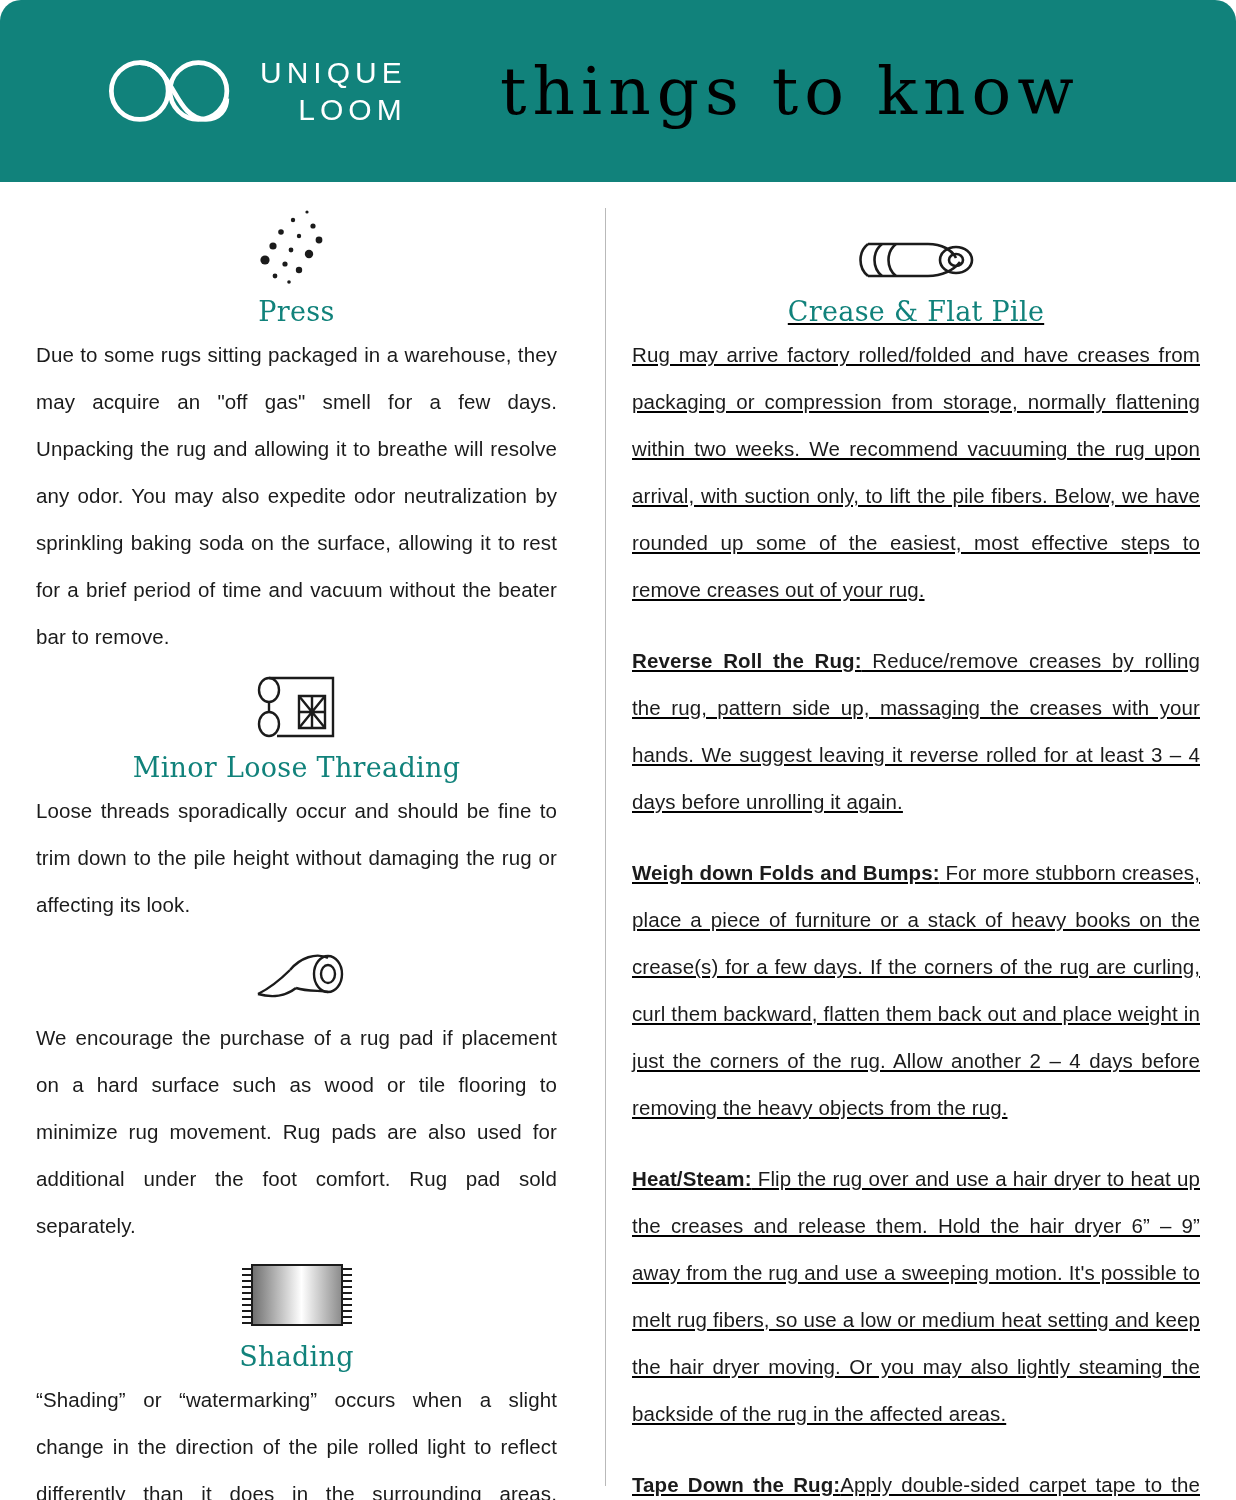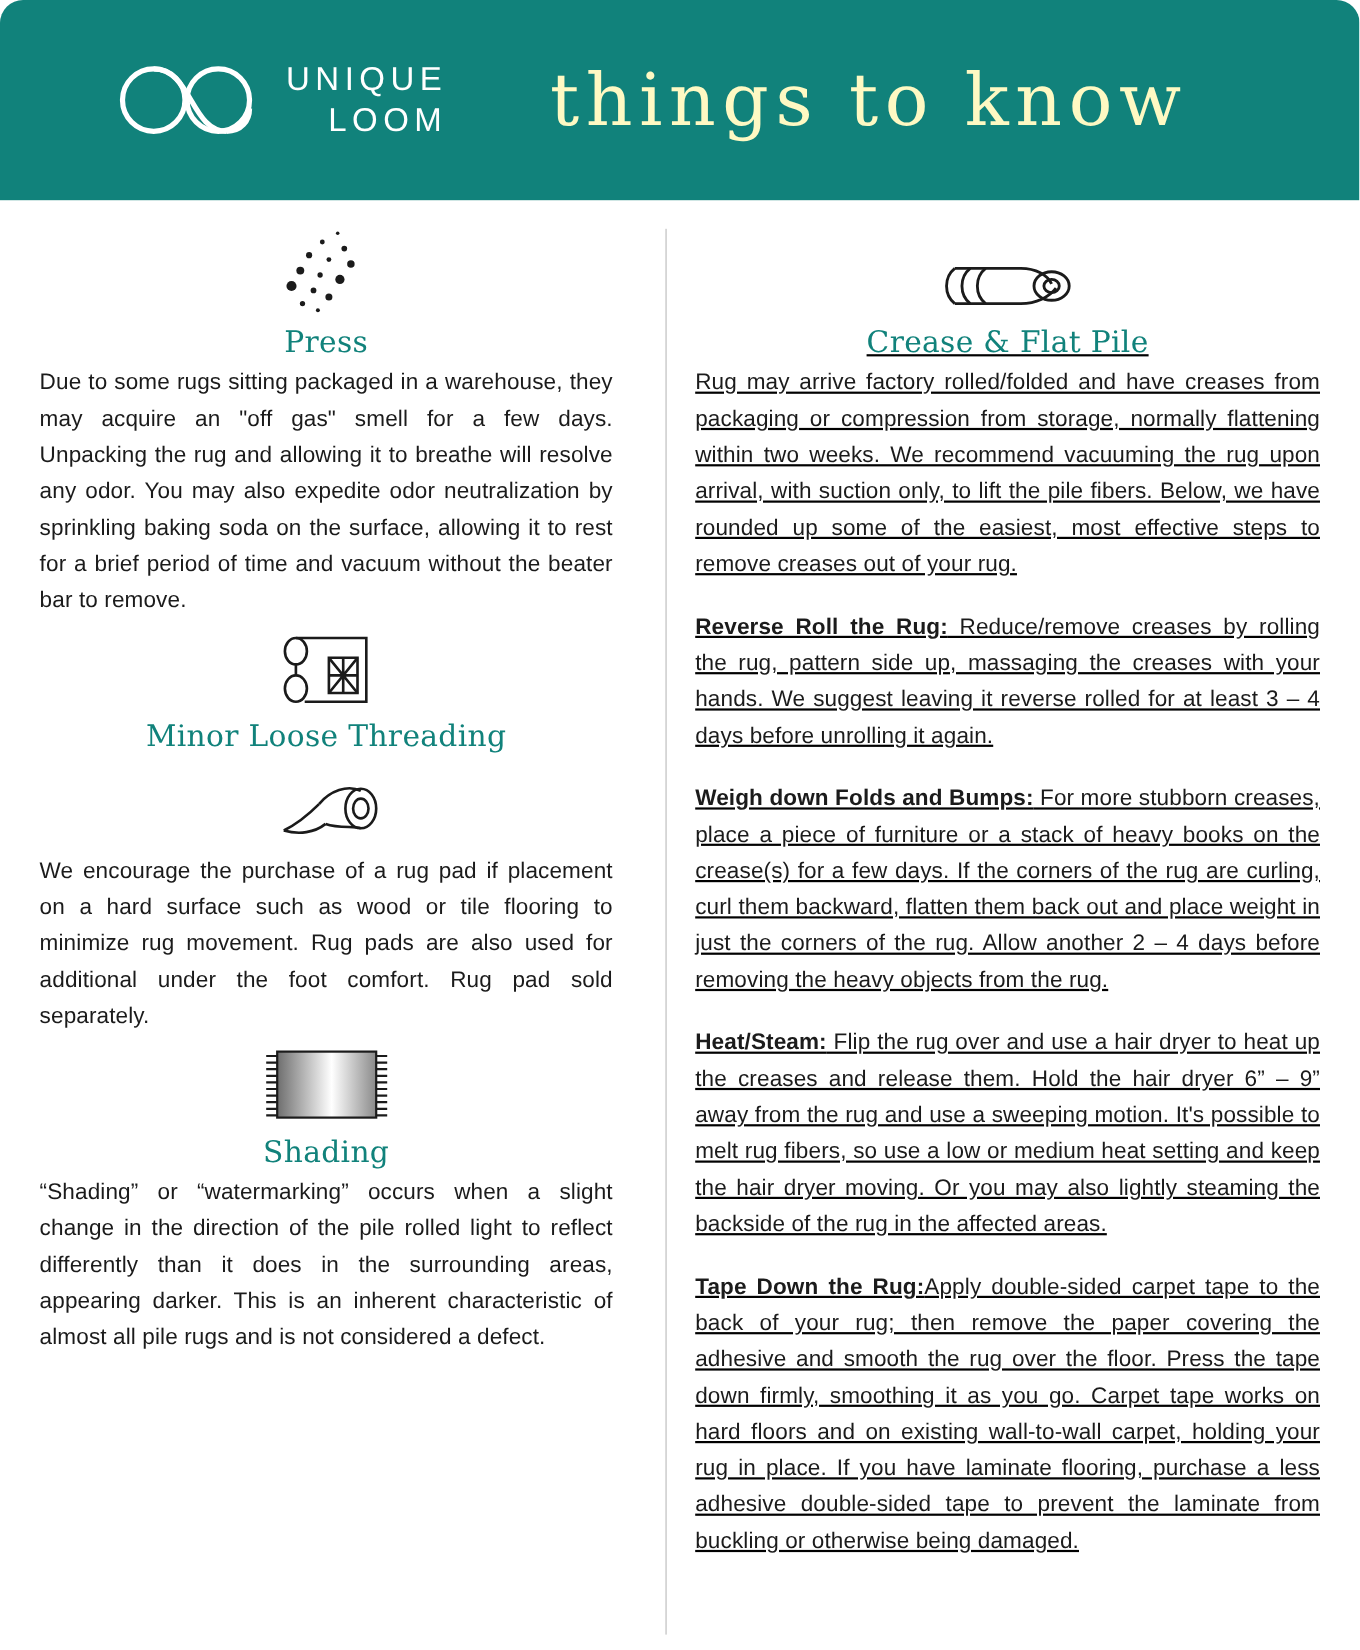--- a/index.html
+++ b/index.html
@@ -49,21 +49,21 @@
     line-height: 1.25;
     font-weight: 400;
   }
   .brand-words div { white-space: nowrap; }
   .brand-line2 { text-align: right; }
   .header-title {
     position: absolute;
     left: 500px;
     top: 50%;
     transform: translateY(-50%);
-    color: #fef9c3;
+    color: #000000;
     font-family: "DejaVu Serif", serif;
     font-size: 66px;
     letter-spacing: 6px;
     font-weight: 400;
     white-space: nowrap;
   }
 
   
   .content {
     display: flex;
@@ -103,21 +103,21 @@
     font-weight: 400;
     font-size: 27px;
     color: #11827b;
     letter-spacing: 0.3px;
   }
 
   p.body-text {
     margin: 0 0 0 0;
     font-family: "Liberation Sans", sans-serif;
     font-size: 20.5px;
-    line-height: 33px;
+    line-height: 47px;
     color: #1b1b1b;
     text-align: justify;
     text-justify: inter-word;
     letter-spacing: 0.1px;
   }
   p.body-text + p.body-text { margin-top: 24px; }
   .lead { font-weight: 700; }
   .right-para { margin-bottom: 0; }
 </style>
 </head>
@@ -176,20 +176,21 @@
             <path d="M22 8 H86 V66 H30"></path>
             <ellipse cx="22" cy="20" rx="10" ry="12"></ellipse>
             <ellipse cx="22" cy="54" rx="10" ry="12"></ellipse>
             <path d="M22 32 V42"></path>
             <path d="M52 26 L78 26 L78 58 L52 58 Z"></path>
             <path d="M52 26 L78 58 M78 26 L52 58 M65 26 V58 M52 42 H78"></path>
           </g>
         </svg>
       </div>
       <h2 class="section-title">Minor Loose Threading</h2>
+      <p class="body-text">Loose threads sporadically occur and should be fine to trim down to the pile height without damaging the rug or affecting its look.</p>
 
       <div class="icon-wrap">
         <svg width="110" height="74" viewBox="0 0 110 74">
           <g fill="none" stroke="#1b1b1b" stroke-width="2.4">
             <path d="M16 54 C 30 58, 44 56, 54 48"></path>
             <path d="M16 54 C 28 48, 38 40, 48 30"></path>
             <path d="M48 30 C 58 18, 74 12, 86 18"></path>
             <ellipse cx="86" cy="34" rx="14" ry="18"></ellipse>
             <ellipse cx="86" cy="34" rx="7" ry="9"></ellipse>
             <path d="M54 48 C 66 52, 80 50, 86 52"></path>

